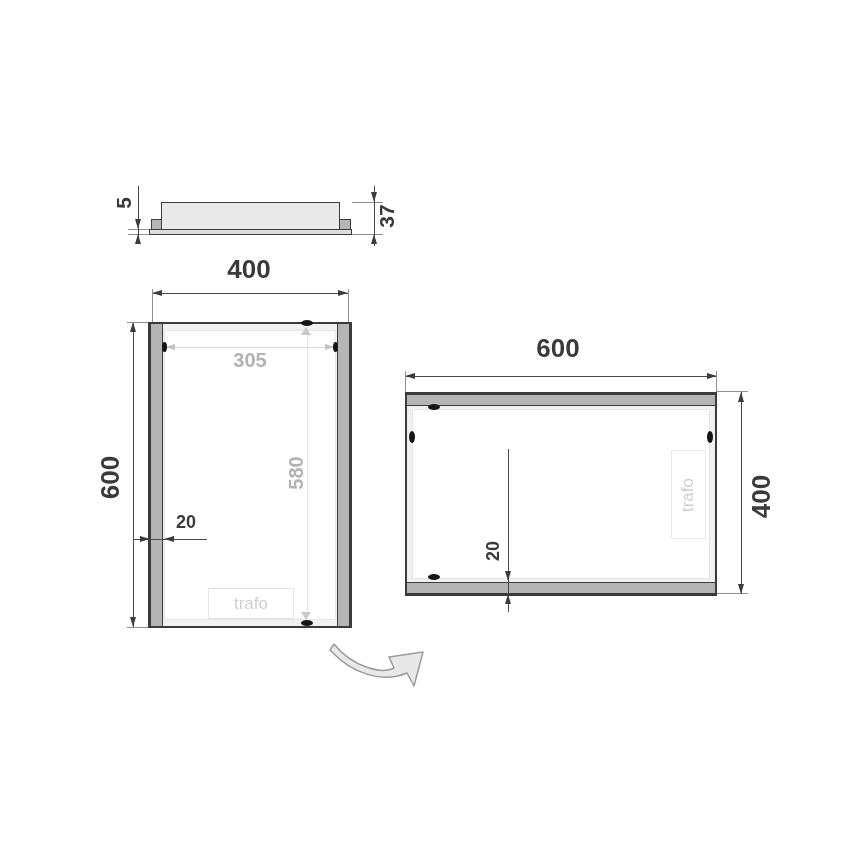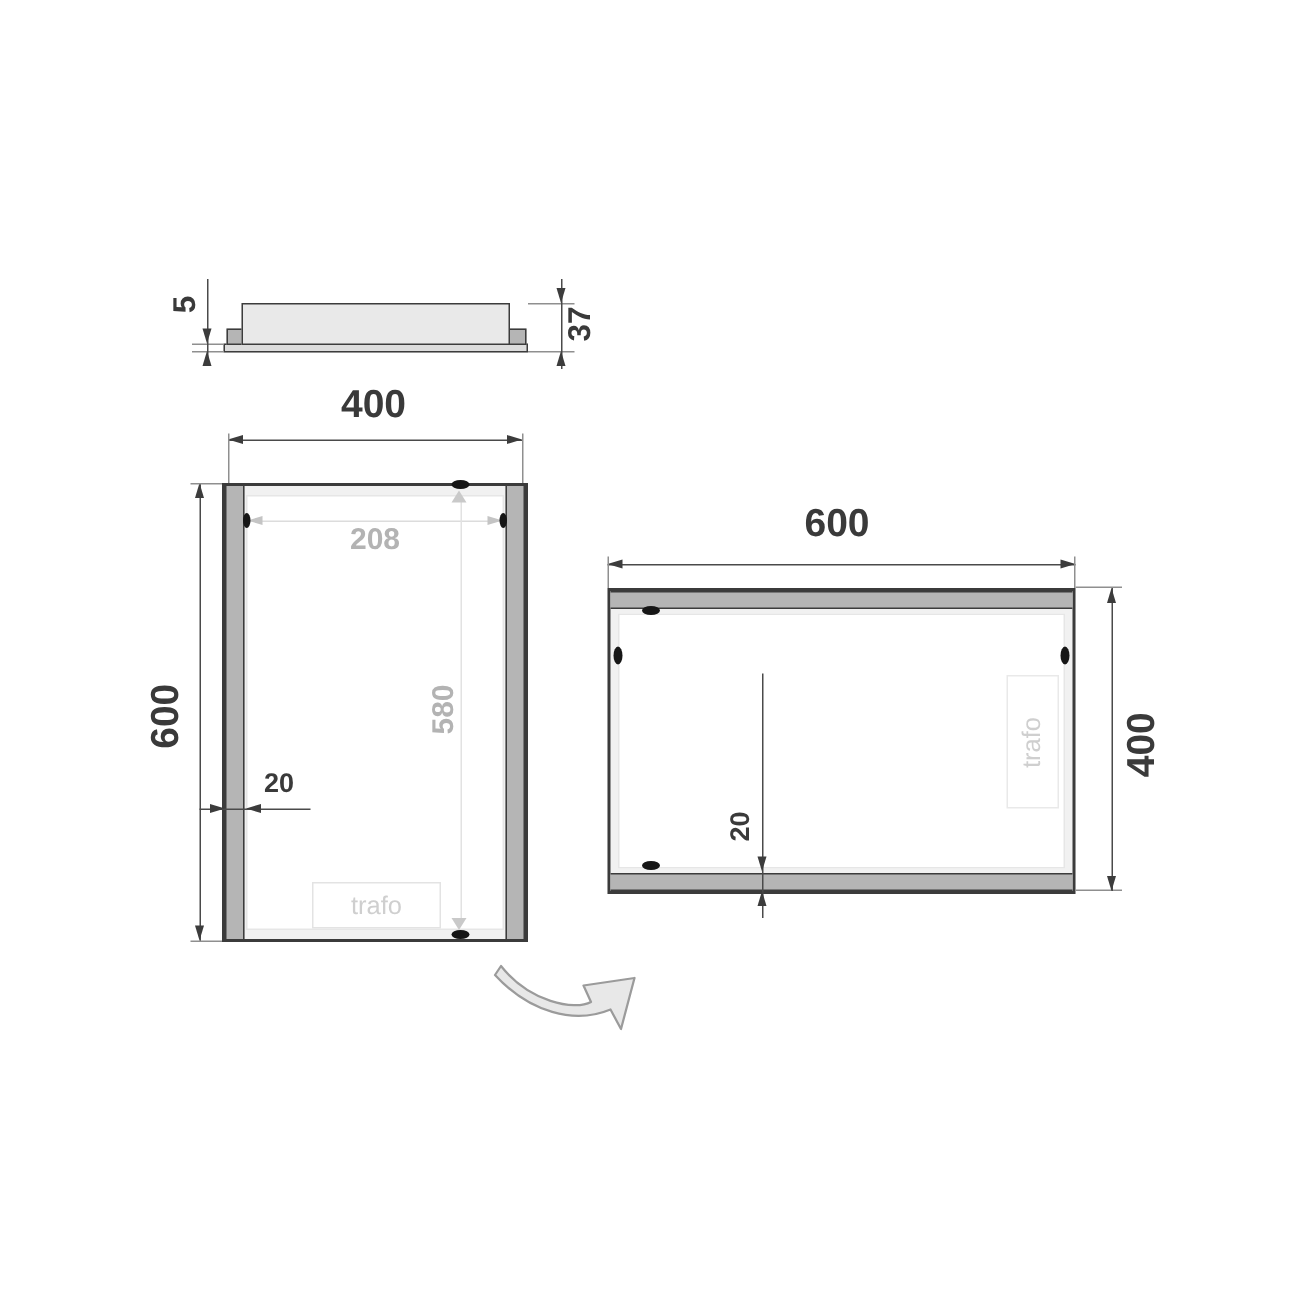--- a/index.html
+++ b/index.html
@@ -73,21 +73,21 @@
     <div class="abs mirror" style="left:148px;top:322px;width:204px;height:306px">
       <div class="abs bar" style="left:0;top:0;bottom:0;width:13px"></div>
       <div class="abs bar" style="right:0;top:0;bottom:0;width:13px"></div>
       <div class="abs inner" style="left:14px;top:6px;right:14px;bottom:6px"></div>
 
       <div class="abs ltln" style="left:14px;right:14px;top:23px;height:1px"></div>
       <div class="abs arr lg a-l" style="left:15px;top:20px"></div>
       <div class="abs arr lg a-r" style="right:15px;top:20px"></div>
       <div class="abs dot" style="left:12px;top:18px;width:5px;height:10px"></div>
       <div class="abs dot" style="right:12px;top:18px;width:5px;height:10px"></div>
-      <div class="abs dim lt" style="left:62px;top:25px;width:76px;height:22px">208</div>
+      <div class="abs dim lt" style="left:62px;top:25px;width:76px;height:22px">305</div>
 
       <div class="abs ltln" style="left:157px;top:10px;width:1px;height:282px;background:#e2e2e2"></div>
       <div class="abs dim lt rot" style="left:114px;top:137px;width:64px;height:24px">580</div>
 
       <div class="abs dot" style="left:151px;top:-4px;width:12px;height:6px"></div>
       <div class="abs lgu" style="left:151px;top:3px"></div>
       <div class="abs lgd" style="left:151px;top:288px"></div>
       <div class="abs dot" style="left:151px;top:296px;width:12px;height:6px"></div>
 
       <div class="abs trafo-box" style="left:58px;top:264px;width:86px;height:31px">

